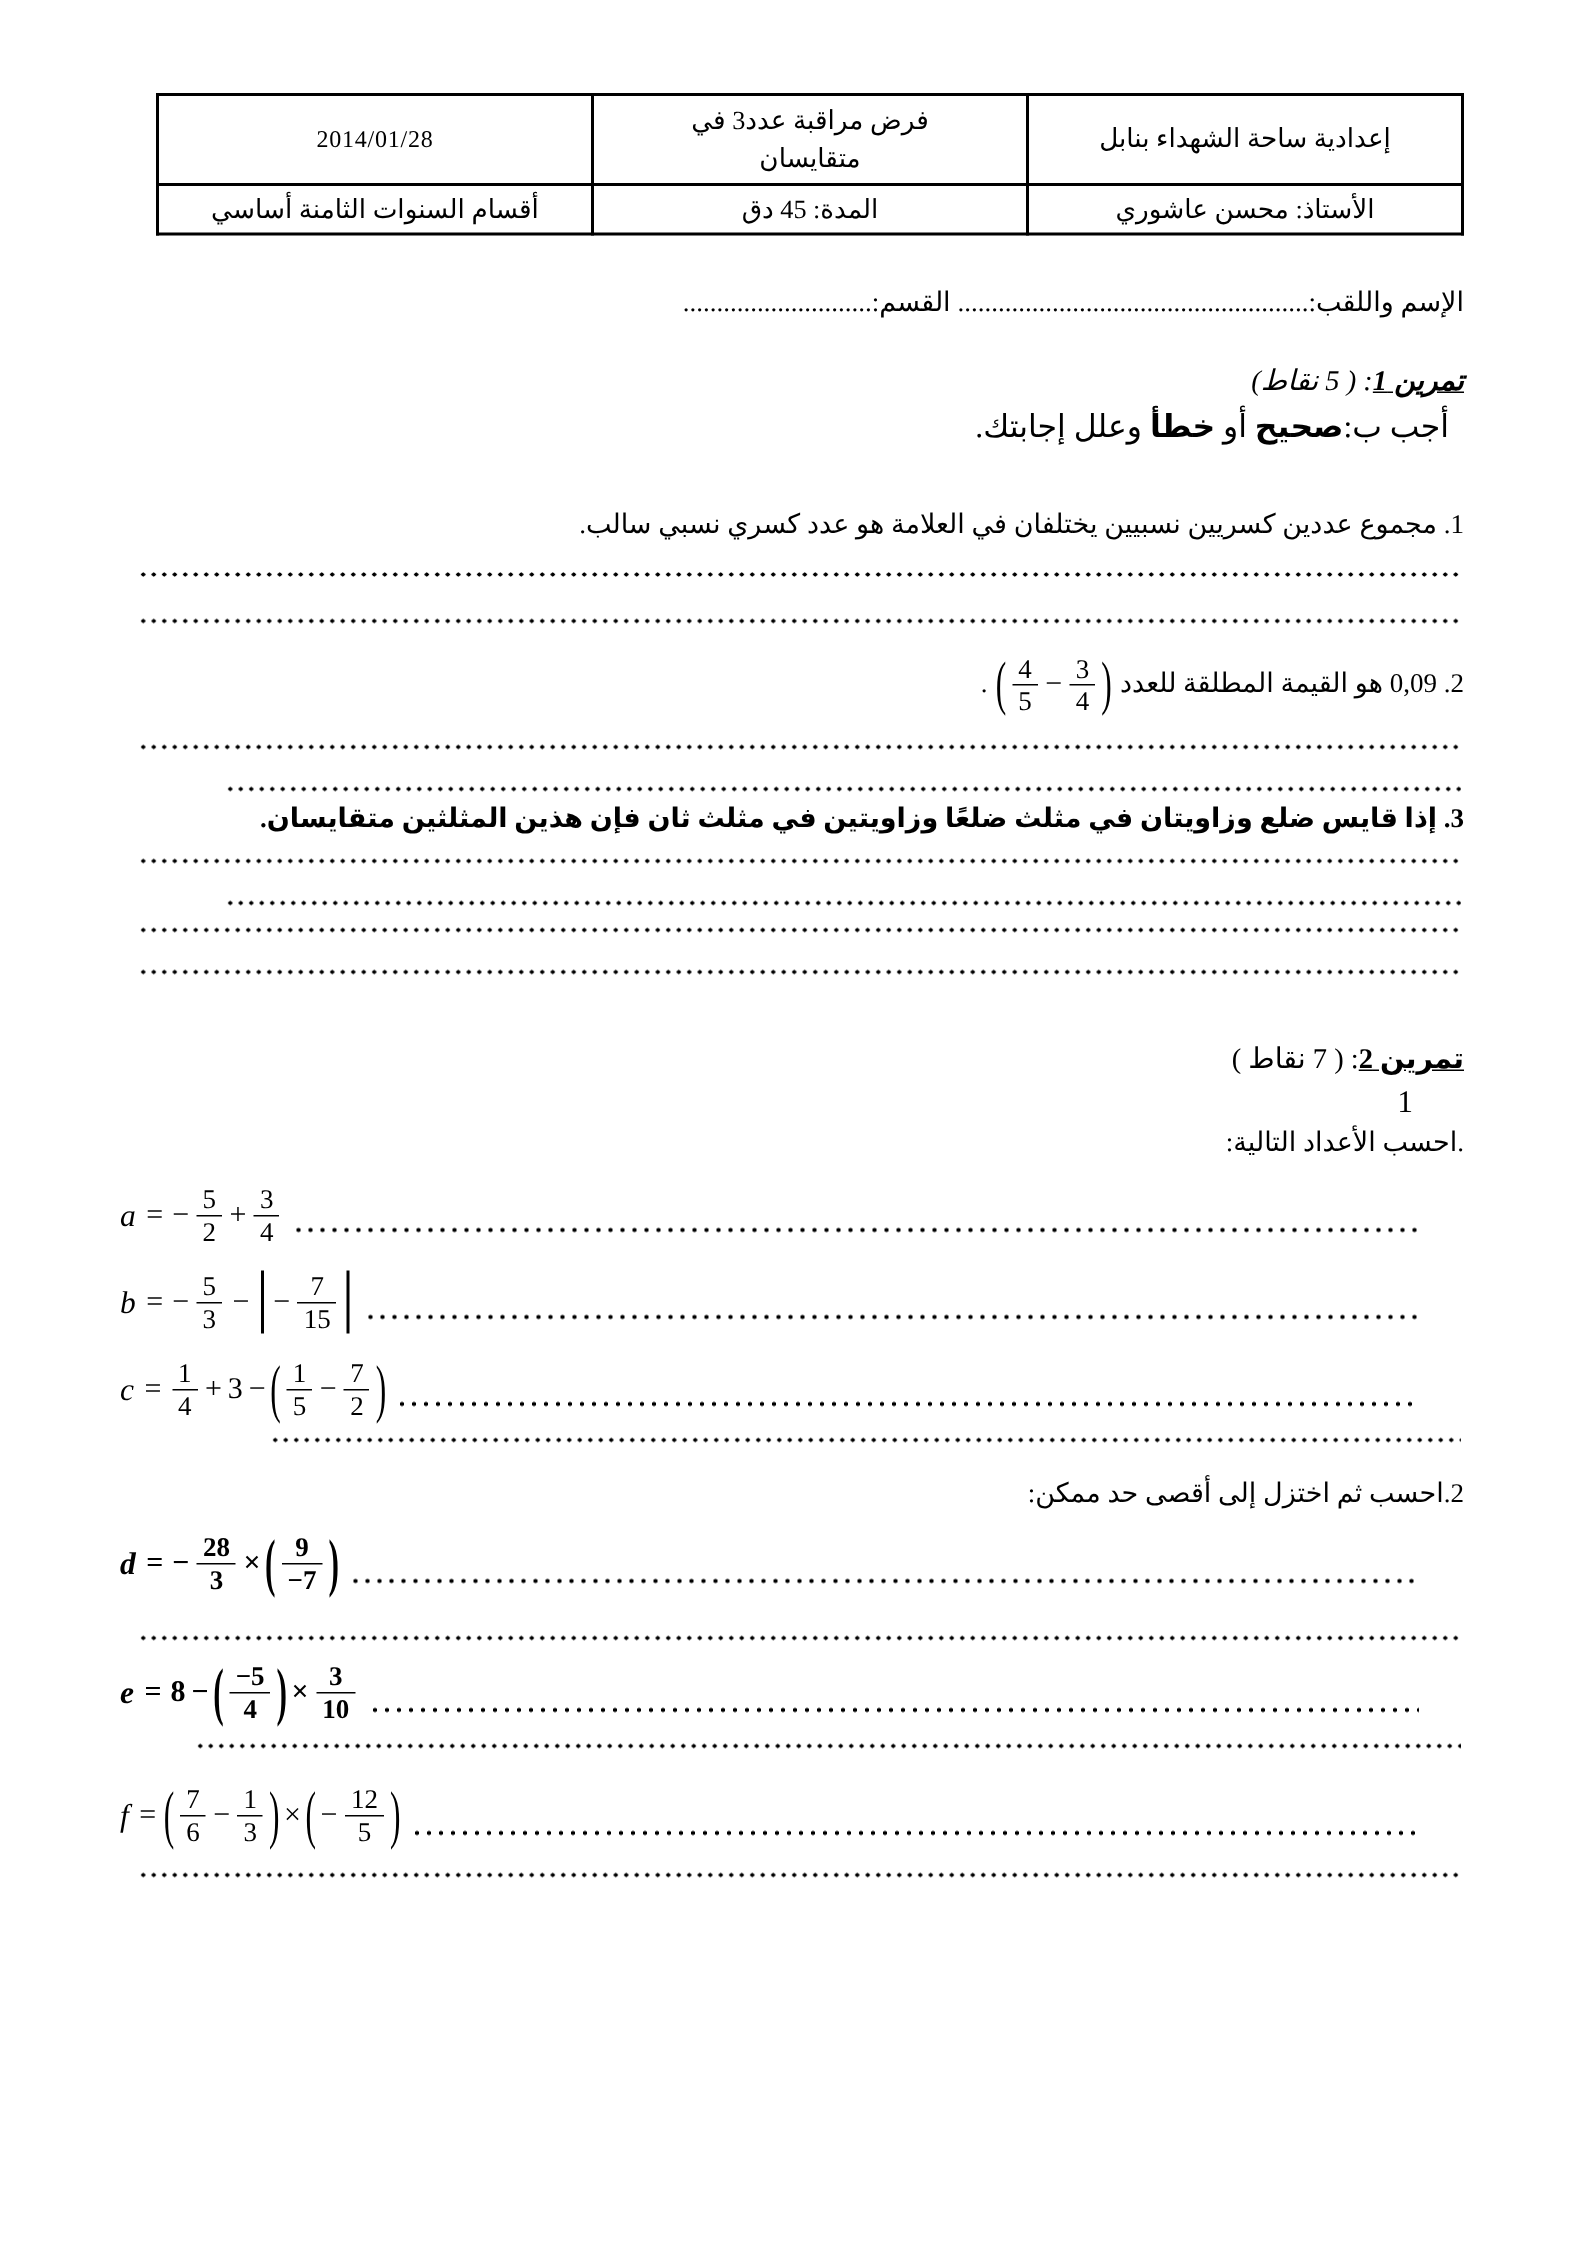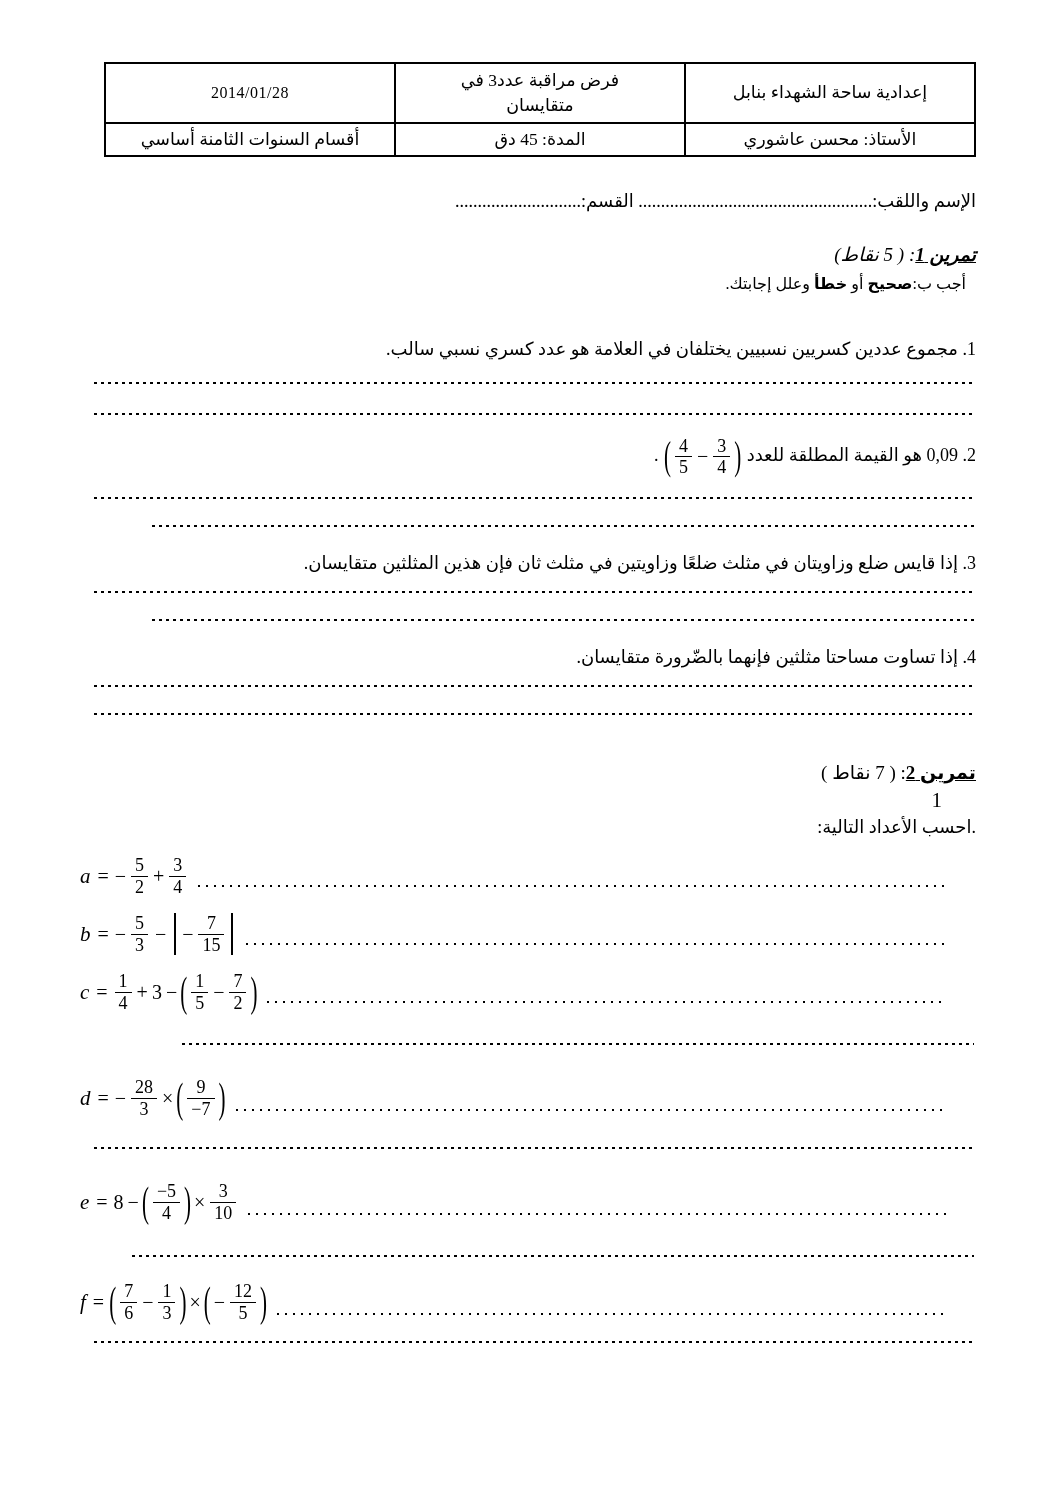--- a/index.html
+++ b/index.html
@@ -28,21 +28,21 @@
     line-height: 1.45;
   }
   tr.r1 td { height: 60px; }
   tr.r2 td { height: 33px; }
   td .date-txt { font-size: 16px; letter-spacing: .5px; }
 
   
   .id-line { margin-top: 30px; font-size: 18px; line-height: 28px; }
   .ex-title { font-size: 19px; line-height: 28px; }
   .ex-title .t { font-weight: bold; text-decoration: underline; }
-  .instr { font-size: 16px; line-height: 30px; padding-right: 10px; text-align: right; }
+  .instr { font-size: 21px; line-height: 30px; padding-right: 10px; text-align: right; }
   .instr b { font-weight: bold; }
   .q { font-size: 18px; line-height: 28px; }
 
   
   .dotline {
     height: 6px;
     width: calc(100% - 14px);
     margin-right: 2px;
     background-image: radial-gradient(circle, #000 1.25px, rgba(0,0,0,0) 1.5px);
     background-size: 7px 6px;
@@ -78,21 +78,21 @@
     background-size: 8px 6px; background-repeat: repeat-x; background-position: 0 100%;
   }
   .frow.h56 { min-height: 58px; }
   .frow.h62 { min-height: 62px; }
 
   .part-num { font-size: 21px; line-height: 26px; padding-right: 34px;
               font-family: "Liberation Serif", serif; direction: ltr; text-align: right;
               padding-left: calc(100% - 80px); }
   .part-label { font-size: 18px; line-height: 28px; } .mt28 { margin-top: 36px; } .mt26 { margin-top: 26px; font-style: italic; }
   .mt22 { margin-top: 22px; } .mt18 { margin-top: 18px; } .mt17 { margin-top: 17px; }
-  .mt14 { margin-top: 20px; } .mt12 { margin-top: 12px; } .mt25 { margin-top: 25px; }
+  .mt14 { margin-top: 2px; font-weight: bold; } .mt12 { margin-top: 12px; } .mt25 { margin-top: 25px; }
   .mt42 { margin-top: 42px; } .mt16 { margin-top: 16px; } .mt6 { margin-top: 6px; }
   .q2line { margin-top: 10px; line-height: 56px; }
   .q2line .mathline { line-height: normal; }
 </style>
 </head>
 <body>
 
 <div class="page">
 
   <table class="hdr">
@@ -143,21 +143,20 @@
         <span class="bp small">)</span>
       </span><span> .</span>
   </div>
   <div class="dotline mt12"></div>
   <div class="dotline inset mt22"></div>
 
   <div class="q mt14">3. إذا قايس ضلع وزاويتان في مثلث ضلعًا وزاويتين في مثلث ثان فإن هذين المثلثين متقايسان.</div>
   <div class="dotline mt12"></div>
   <div class="dotline inset mt22"></div>
 
-  <div class="q mt14">4. إذا تساوت مساحتا مثلثين فإنهما بالضّرورة متقايسان.</div>
   <div class="dotline mt12"></div>
   <div class="dotline mt22"></div>
 
   <div class="ex-title mt42">
     <span class="t">تمرين 2</span><span>: ( 7 نقاط )</span>
   </div>
   <div class="part-num">1</div>
   <div class="part-label">.احسب الأعداد التالية:</div>
 
   <div class="frow h56 mt6">
@@ -221,20 +220,21 @@
       <span class="frac">
           <span class="n">7</span>
           <span class="d">2</span>
         </span>
       <span class="bp">)</span>
     </span>
     <span class="leader"></span>
   </div>
 
   <div class="dotline after-c mt14"></div>
+  <div class="part-label mt18">2.احسب ثم اختزل إلى أقصى حد ممكن:</div>
 
   <div class="frow h62 mt14">
     <span class="fml">
       <span class="mvar">d</span>
       <span class="mop">=</span>
       <span class="mop tight">−</span>
       <span class="frac">
           <span class="n">28</span>
           <span class="d">3</span>
         </span>

